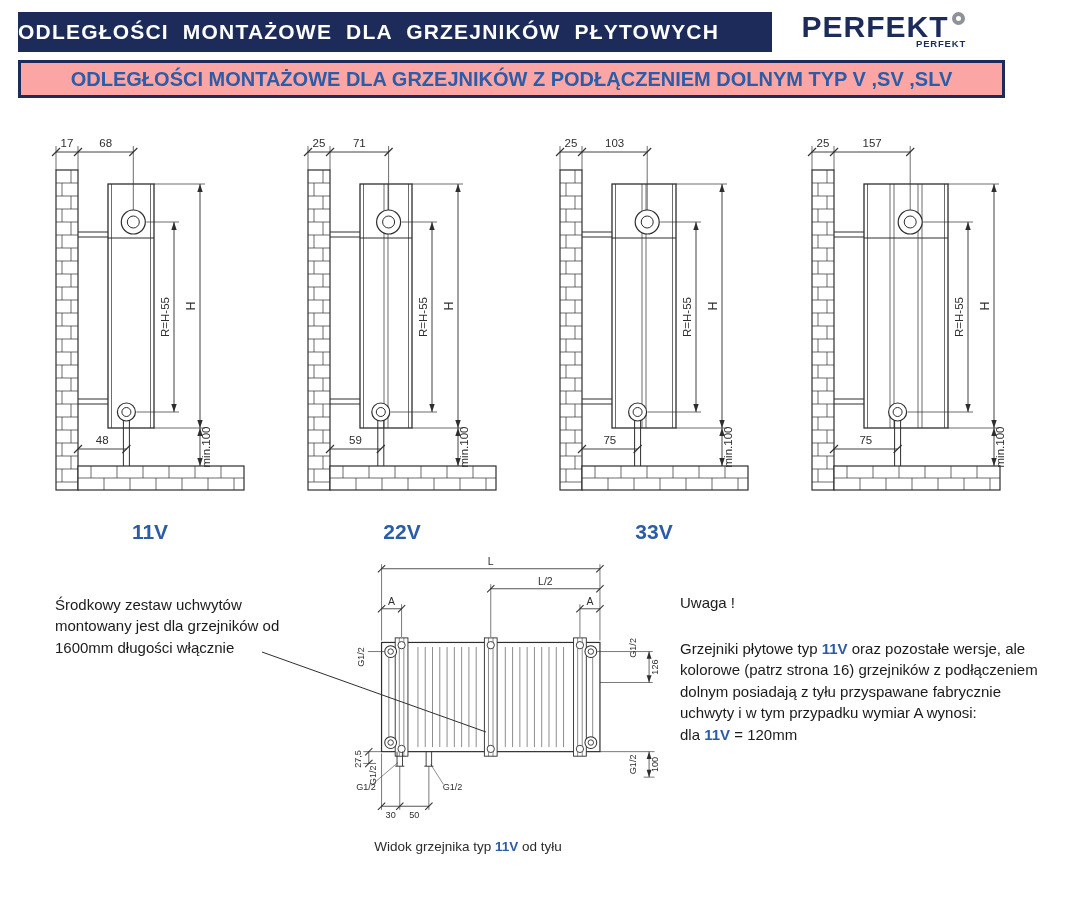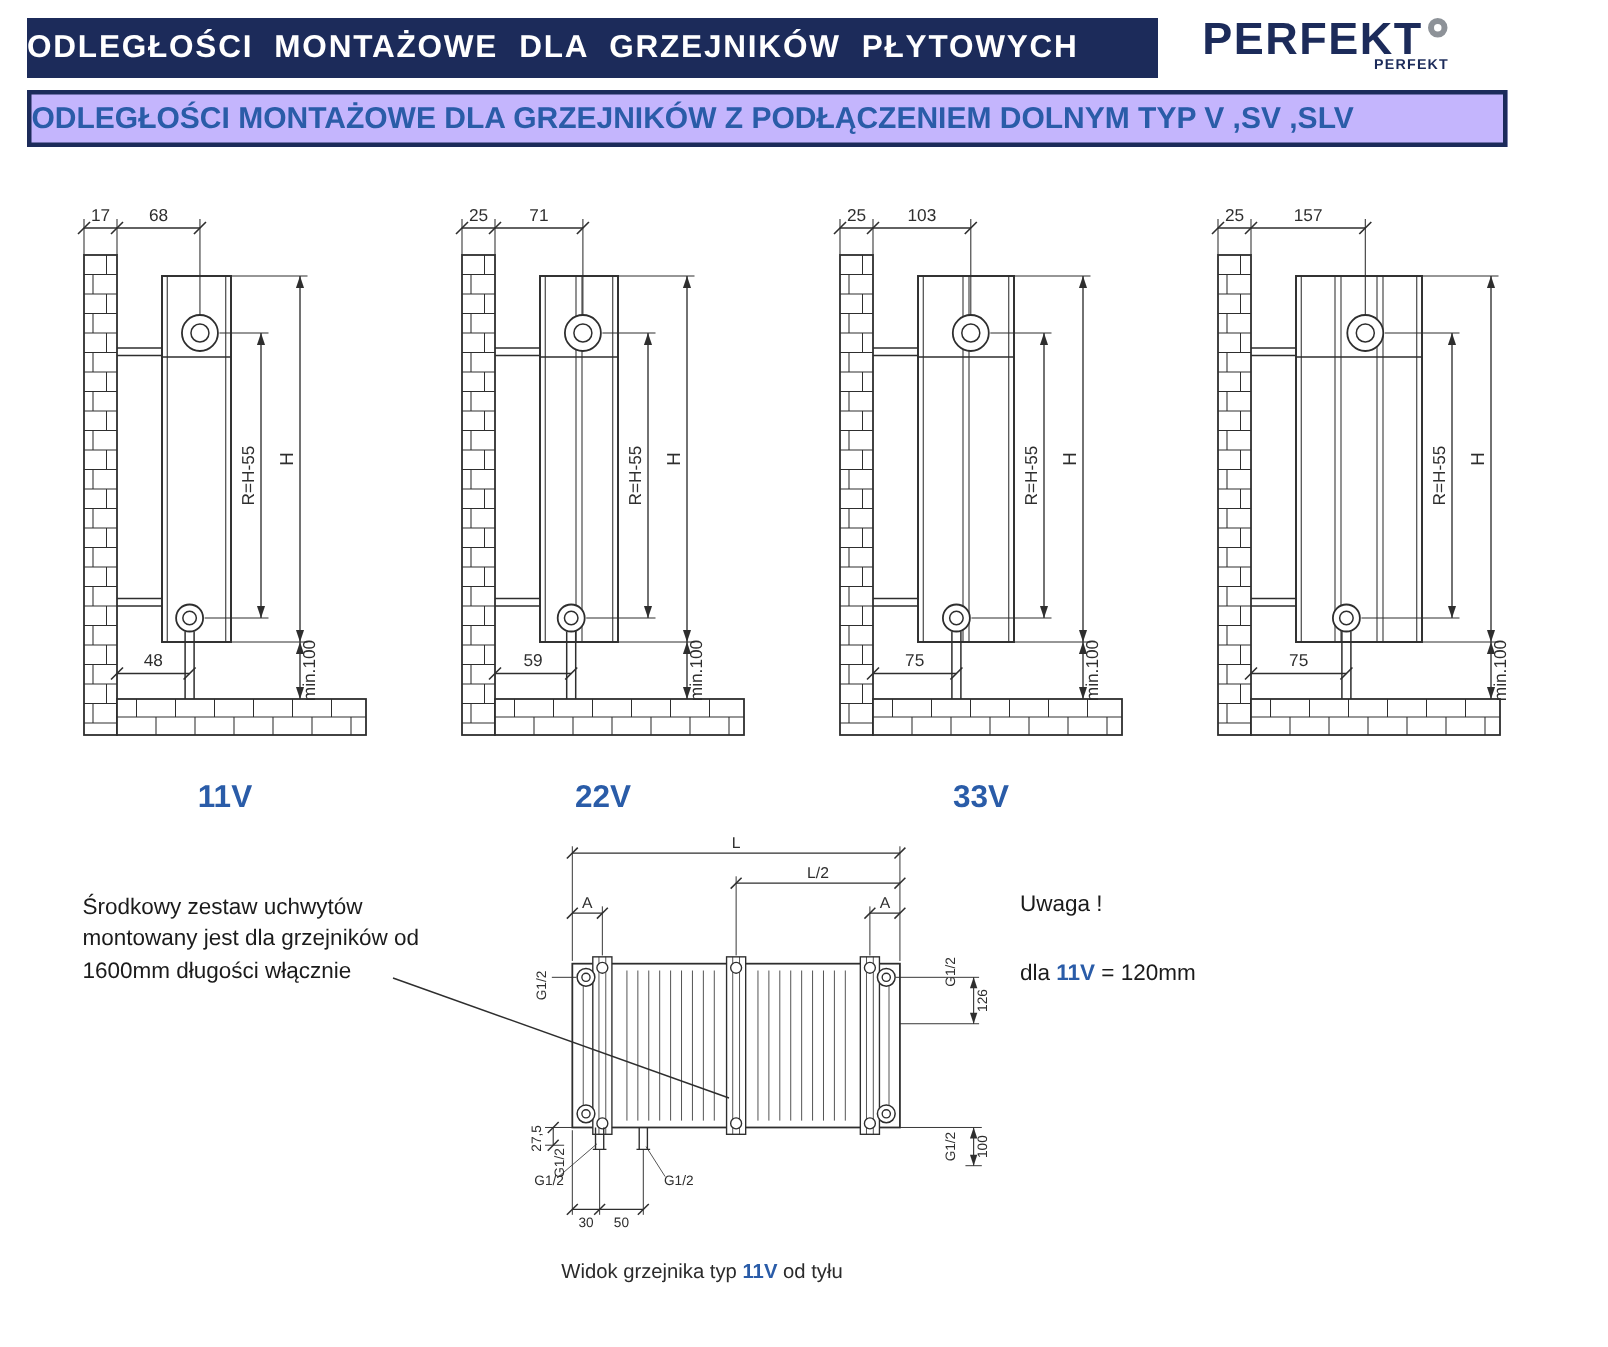--- a/index.html
+++ b/index.html
@@ -25,21 +25,21 @@
   }
   .logo-text{font-size:30px;font-weight:bold;color:var(--navy,#1c2b5a);letter-spacing:1px;line-height:1}
   .logo-ring{width:13px;height:13px;border:4px solid #8d9298;border-radius:50%;margin-left:3px}
   .logo-sub{
     position:absolute;right:28px;bottom:6px;font-size:9.5px;font-weight:bold;
     letter-spacing:.8px;color:var(--navy,#1c2b5a);
   }
   .sub-banner{
     position:absolute;left:18px;top:60px;width:987px;height:38px;
     border:3px solid var(--navy,#1c2b5a);
-    display:flex;align-items:center;background:#c4b5fd;
+    display:flex;align-items:center;justify-content:center;background:#fca5a5;
   }
   .sub-banner-title{color:var(--blue,#2a5ca8);font-size:20px;font-weight:bold;white-space:nowrap}
   .diagrams-row{position:absolute;left:24px;top:116px;display:flex}
   .diagram-cell{width:252px;display:flex;justify-content:center}
   .type-labels{position:absolute;left:24px;top:520px;display:flex}
   .type-label{width:252px;text-align:center;color:var(--blue,#2a5ca8);font-size:21px;font-weight:bold}
   .bottom{position:absolute;left:0;top:556px;width:1072px;height:342px}
   .note-left{position:absolute;left:55px;top:38px;width:225px;font-size:15px;line-height:1.42;color:#1b1b1b}
   .rear-wrap{position:absolute;left:272px;top:0;width:392px;text-align:center}
   .rear-caption{font-size:13.5px;color:#2b2b2b;margin-top:6px}
@@ -636,20 +636,23 @@
         <line x1="110" y1="251" x2="138" y2="227" stroke="#2e2e2e" stroke-width="0.6"></line>
         <line x1="188" y1="251" x2="174" y2="229" stroke="#2e2e2e" stroke-width="0.6"></line>
       </svg>
     <div class="rear-caption">
       <span>Widok grzejnika typ </span><span class="hl">11V</span><span> od tyłu</span>
     </div>
   </div>
 
   <div class="note-right">
     <div class="title">Uwaga !</div>
+    <div class="para">
+      <span>Grzejniki płytowe typ </span><span class="hl">11V</span><span> oraz pozostałe wersje, ale kolorowe (patrz strona 16) grzejników z podłączeniem dolnym posiadają z tyłu przyspawane fabrycznie uchwyty i w tym przypadku wymiar A wynosi:</span>
+    </div>
     <div class="dla-line">
       <span>dla </span><span class="hl">11V</span><span> = 120mm</span>
     </div>
   </div>
 
   <svg class="leader" width="1072" height="342">
     <line x1="262" y1="96" x2="486" y2="176" stroke="#2e2e2e" stroke-width="1"></line>
   </svg>
 </div>
 

